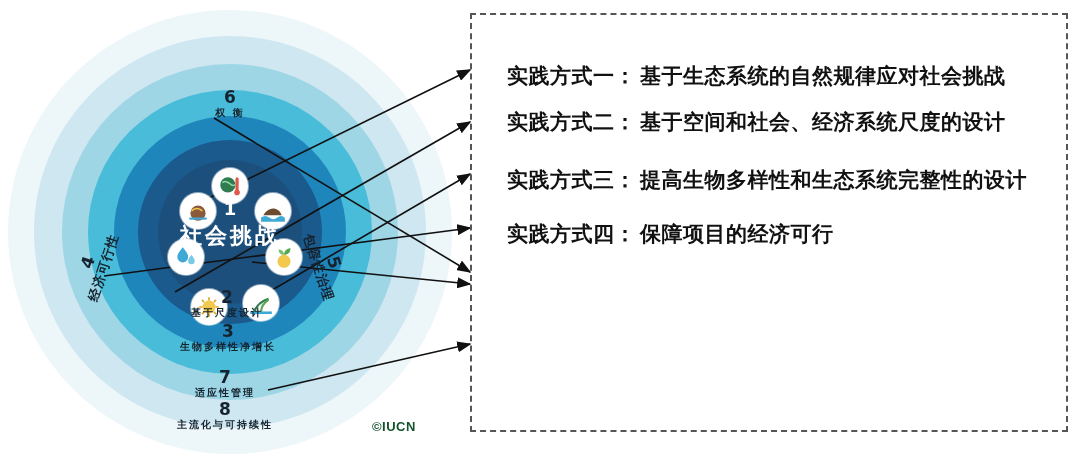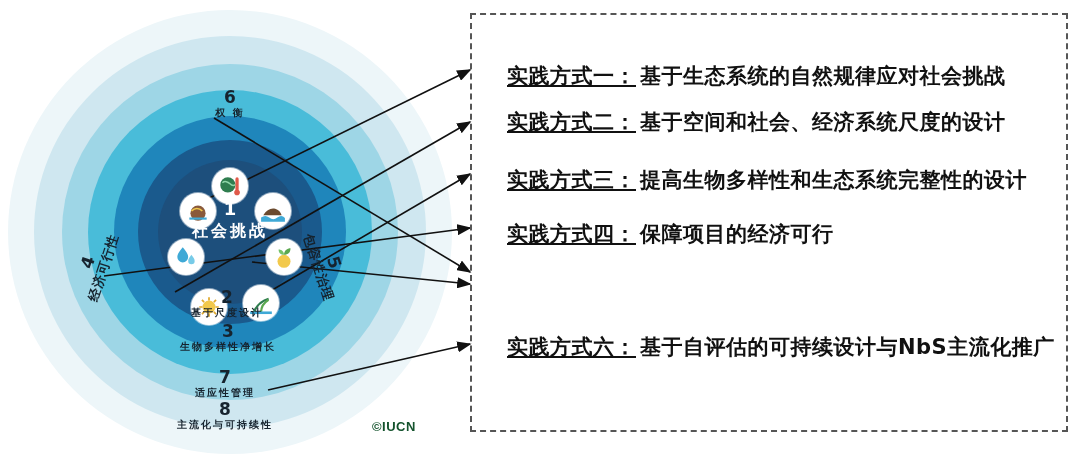--- a/index.html
+++ b/index.html
@@ -13,21 +13,21 @@
   
   #practice-panel{
     position:absolute; left:470px; top:13px; width:598px; height:419px;
     border:2px dashed #555; background:transparent;
   }
   .practice-row{
     position:absolute; left:35px; white-space:nowrap;
     font-weight:bold; color:#111; font-size:21px; letter-spacing:.5px;
     font-family:"DejaVu Sans","Liberation Sans",sans-serif;
   }
-  .practice-row .pname{ margin-right:4px;text-decoration:underline; }
+  .practice-row .pname{ margin-right:4px; }
 
   
   .ring-label{
     position:absolute; color:#16232e; font-weight:bold; text-align:center;
     font-family:"DejaVu Sans","Liberation Sans",sans-serif;
     line-height:1.12; white-space:nowrap; pointer-events:none;
   }
   .ring-label .num{ display:block; font-size:17px; letter-spacing:0px; }
   .ring-label .txt{ display:block; font-size:10px; letter-spacing:2px; }
 
@@ -40,21 +40,21 @@
   #label-4 { left:40px;  top:248px; width:110px; transform:rotate(-72deg); }
   #label-5 { left:272px; top:248px; width:110px; transform:rotate(72deg); }
   #label-4 .txt, #label-5 .txt{ font-size:13px; letter-spacing:1px; }
 
   #label-1{
     position:absolute; left:165px; top:198px; width:130px; text-align:center;
     color:#ffffff; font-weight:bold; pointer-events:none;
     font-family:"DejaVu Sans","Liberation Sans",sans-serif;
   }
   #label-1 .num{ display:block; font-size:18px; line-height:1.25; }
-  #label-1 .txt{ display:block; font-size:16px; letter-spacing:3px; }
+  #label-1 .txt{ display:block; font-size:22px; letter-spacing:3px; }
 
   
   .icon-bubble{
     position:absolute; width:36px; height:36px; border-radius:50%;
     background:#ffffff; display:flex; align-items:center; justify-content:center;
     box-shadow:0 0 0 1px rgba(255,255,255,.5);
   }
   .icon-bubble svg{ width:26px; height:26px; display:block; }
 
   
@@ -196,18 +196,15 @@
     </div>
     <div class="practice-row" style="top:93px;">
       <span class="pname">实践方式二：</span><span class="pdesc">基于空间和社会、经济系统尺度的设计</span>
     </div>
     <div class="practice-row" style="top:205px;">
       <span class="pname">实践方式四：</span><span class="pdesc">保障项目的经济可行</span>
     </div>
     <div class="practice-row" style="top:151px;">
       <span class="pname">实践方式三：</span><span class="pdesc">提高生物多样性和生态系统完整性的设计</span>
     </div>
-    <div class="practice-row" style="top:318px;">
-      <span class="pname">实践方式六：</span><span class="pdesc">基于自评估的可持续设计与NbS主流化推广</span>
-    </div>
   </div>
 
 </div>
 
 </body></html>

